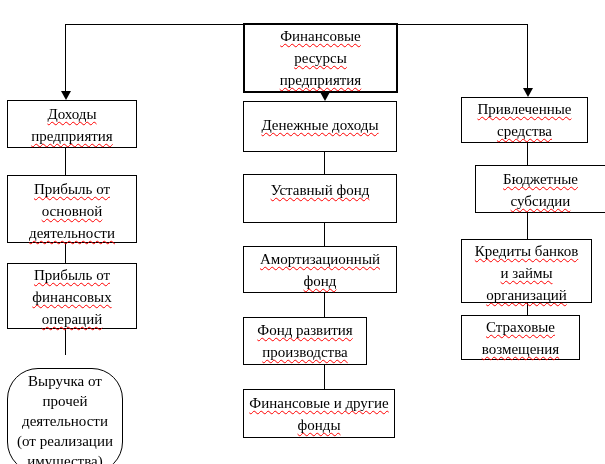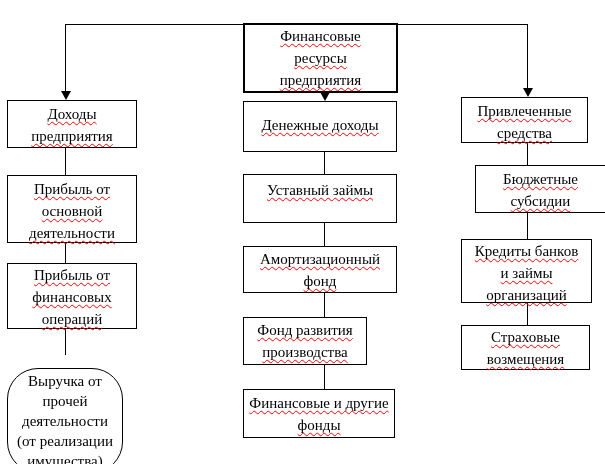--- a/index.html
+++ b/index.html
@@ -62,24 +62,24 @@
   #box-l4 { left: 7px; top: 368px; width: 116px; height: 105px; line-height: 20px; border-radius: 31px; }
 
   
   #box-m1 { left: 243px; top: 101px; width: 154px; height: 51px; padding-top: 12px; }
   #box-m2 { left: 243px; top: 174px; width: 154px; height: 49px; padding-top: 4px; }
   #box-m3 { left: 243px; top: 246px; width: 154px; height: 47px; padding-top: 1px; }
   #box-m4 { left: 243px; top: 317px; width: 124px; height: 48px; padding-top: 1px; }
   #box-m5 { left: 243px; top: 389px; width: 152px; height: 49px; padding-top: 2px; }
 
   
-  #box-r1 { left: 461px; top: 97px;  width: 127px; height: 46px; padding-top: 2px; }
+  #box-r1 { left: 461px; top: 97px;  width: 127px; height: 46px; padding-top: 17px; justify-content: flex-end; }
   #box-r2 { left: 475px; top: 165px; width: 131px; height: 48px; padding-top: 2px; }
   #box-r3 { left: 461px; top: 239px; width: 131px; height: 64px; padding-top: 0; }
-  #box-r4 { left: 461px; top: 325px; width: 129px; height: 45px; padding-top: 0; }
+  #box-r4 { left: 461px; top: 315px; width: 119px; height: 45px; padding-top: 0; }
 
   
   #c-h-left  { left: 65px;  top: 24px; width: 179px; height: 1px; }
   #c-h-right { left: 397px; top: 24px; width: 131px; height: 1px; }
 
   
   #c-v-left  { left: 65px;  top: 24px; width: 1px; height: 70px; }
   #c-v-mid   { left: 324px; top: 73px; width: 1px; height: 22px; }
   #c-v-right { left: 527px; top: 24px; width: 1px; height: 66px; }
 
@@ -150,21 +150,21 @@
     <span class="line">прочей</span>
     <span class="line">деятельности</span>
     <span class="line">(от реализации</span>
     <span class="line">имущества)</span>
   </div>
 
   <div class="box squiggle" id="box-m1">
     <span class="line">Денежные доходы</span>
   </div>
   <div class="box squiggle" id="box-m2">
-    <span class="line">Уставный займы</span>
+    <span class="line">Уставный фонд</span>
   </div>
   <div class="box squiggle" id="box-m3">
     <span class="line">Амортизационный</span>
     <span class="line">фонд</span>
   </div>
   <div class="box squiggle" id="box-m4">
     <span class="line">Фонд развития</span>
     <span class="line">производства</span>
   </div>
   <div class="box squiggle" id="box-m5">

